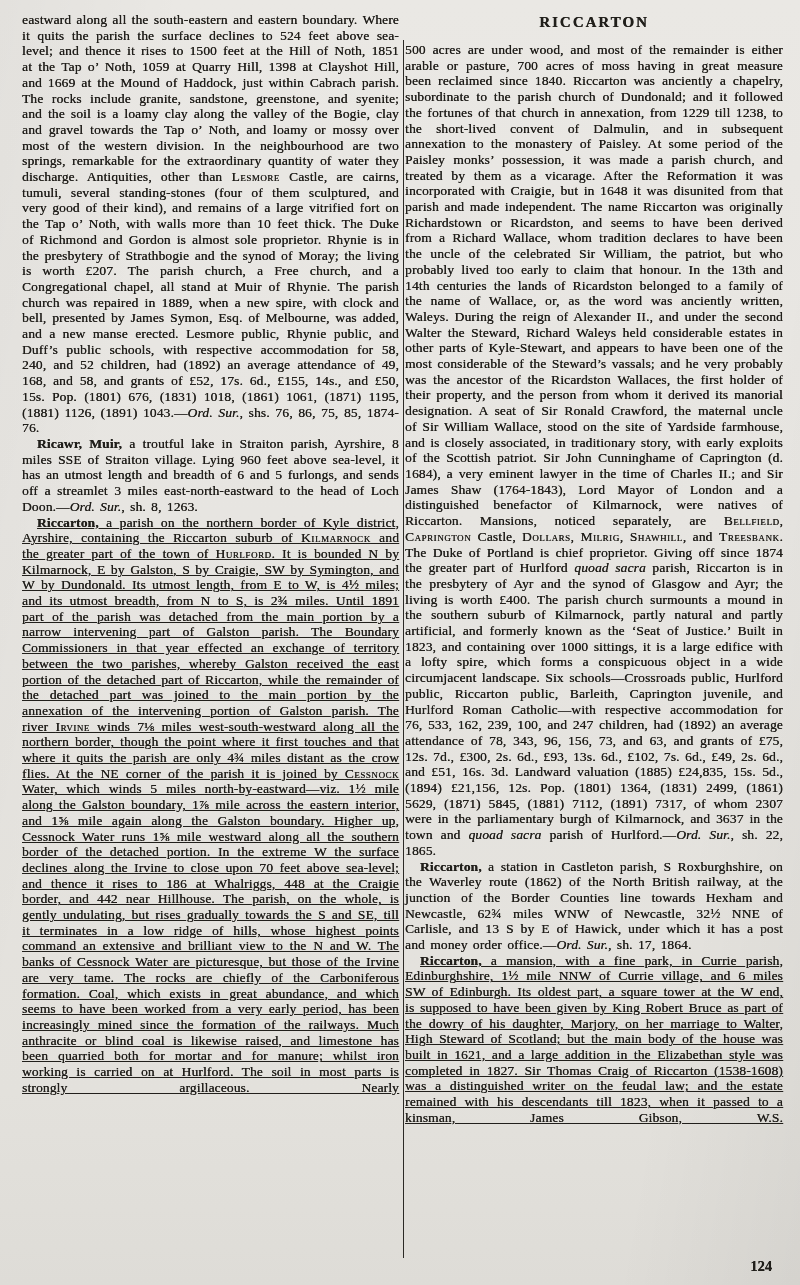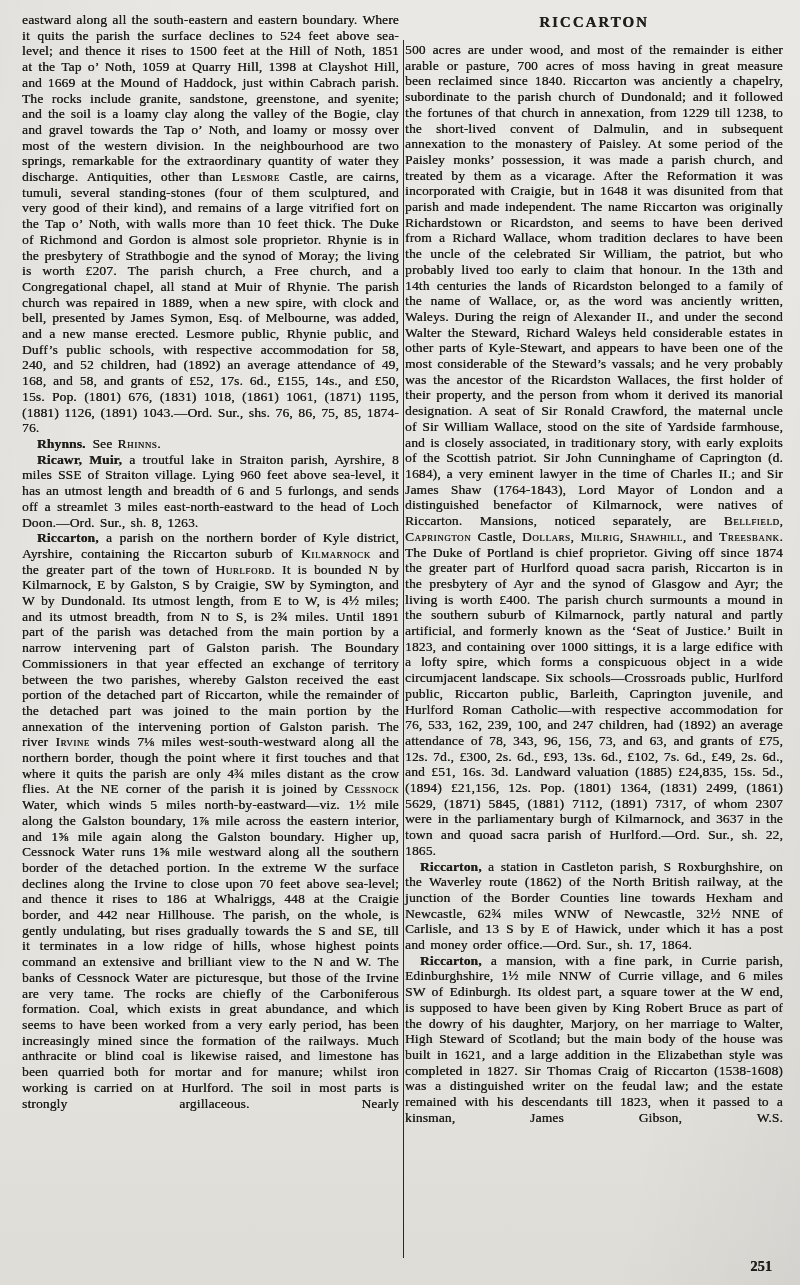--- a/index.html
+++ b/index.html
@@ -38,51 +38,50 @@
   .para{
     margin:0;
     font-size:13.45px;
     line-height:15.7px;
     text-align:justify;
     word-spacing:0.13em;
     letter-spacing:0.012em;
     text-shadow:0.25px 0 0 currentColor;
   }
   .para.indent{text-indent:15px;}
-  .para.jlast{text-align-last:justify;}
+  .para.jlast{text-align-last:justify;text-decoration:underline;}
   .rb{font-weight:bold;}
-  .ri{}
+  .ri{font-style:italic;}
   .rsc{font-variant:small-caps;letter-spacing:0.04em;}
   .pagenum{
     position:absolute;
     right:28px;
     bottom:10px;
     font-size:14.5px;
     font-weight:bold;
     text-shadow:0.3px 0 0 currentColor;
   }
 </style>
 </head>
 <body>
 
 <div class="page">
   <div class="divider"></div>
 
   <div class="col left">
     <div>
         <p class="para"><span>eastward along all the south-eastern and eastern boundary.  Where it quits the parish the surface declines to 524 feet above sea-level; and thence it rises to 1500 feet at the Hill of Noth, 1851 at the Tap o’ Noth, 1059 at Quarry Hill, 1398 at Clayshot Hill, and 1669 at the Mound of Haddock, just within Cabrach parish.  The rocks include granite, sandstone, greenstone, and syenite; and the soil is a loamy clay along the valley of the Bogie, clay and gravel towards the Tap o’ Noth, and loamy or mossy over most of the western division.  In the neighbourhood are two springs, remarkable for the extraordinary quantity of water they discharge.  Antiquities, other than </span><span class="rsc">Lesmore</span><span> Castle, are cairns, tumuli, several standing-stones (four of them sculptured, and very good of their kind), and remains of a large vitrified fort on the Tap o’ Noth, with walls more than 10 feet thick.  The Duke of Richmond and Gordon is almost sole proprietor. Rhynie is in the presbytery of Strathbogie and the synod of Moray; the living is worth £207.  The parish church, a Free church, and a Congregational chapel, all stand at Muir of Rhynie.  The parish church was repaired in 1889, when a new spire, with clock and bell, presented by James Symon, Esq. of Melbourne, was added, and a new manse erected.  Lesmore public, Rhynie public, and Duff’s public schools, with respective accommodation for 58, 240, and 52 children, had (1892) an average attendance of 49, 168, and 58, and grants of £52, 17s. 6d., £155, 14s., and £50, 15s.  Pop. (1801) 676, (1831) 1018, (1861) 1061, (1871) 1195, (1881) 1126, (1891) 1043.—</span><span class="ri">Ord. Sur.</span><span>, shs. 76, 86, 75, 85, 1874-76.</span></p>
-        <p class="para indent"><span class="rb">Rhynns.</span><span> See </span><span class="rsc">Rhinns</span><span>.</span></p>
         <p class="para indent"><span class="rb">Ricawr, Muir,</span><span> a troutful lake in Straiton parish, Ayrshire, 8 miles SSE of Straiton village.  Lying 960 feet above sea-level, it has an utmost length and breadth of 6 and 5 furlongs, and sends off a streamlet 3 miles east-north-eastward to the head of Loch Doon.—</span><span class="ri">Ord. Sur.</span><span>, sh. 8, 1263.</span></p>
         <p class="para indent jlast"><span class="rb">Riccarton,</span><span> a parish on the northern border of Kyle district, Ayrshire, containing the Riccarton suburb of </span><span class="rsc">Kilmarnock</span><span> and the greater part of the town of </span><span class="rsc">Hurlford</span><span>.  It is bounded N by Kilmarnock, E by Galston, S by Craigie, SW by Symington, and W by Dundonald. Its utmost length, from E to W, is 4½ miles; and its utmost breadth, from N to S, is 2¾ miles.  Until 1891 part of the parish was detached from the main portion by a narrow intervening part of Galston parish.  The Boundary Commissioners in that year effected an exchange of territory between the two parishes, whereby Galston received the east portion of the detached part of Riccarton, while the remainder of the detached part was joined to the main portion by the annexation of the intervening portion of Galston parish.  The river </span><span class="rsc">Irvine</span><span> winds 7⅛ miles west-south-westward along all the northern border, though the point where it first touches and that where it quits the parish are only 4¾ miles distant as the crow flies.  At the NE corner of the parish it is joined by </span><span class="rsc">Cessnock</span><span> Water, which winds 5 miles north-by-eastward—viz. 1½ mile along the Galston boundary, 1⅞ mile across the eastern interior, and 1⅝ mile again along the Galston boundary.  Higher up, Cessnock Water runs 1⅝ mile westward along all the southern border of the detached portion.  In the extreme W the surface declines along the Irvine to close upon 70 feet above sea-level; and thence it rises to 186 at Whalriggs, 448 at the Craigie border, and 442 near Hillhouse.  The parish, on the whole, is gently undulating, but rises gradually towards the S and SE, till it terminates in a low ridge of hills, whose highest points command an extensive and brilliant view to the N and W.  The banks of Cessnock Water are picturesque, but those of the Irvine are very tame.  The rocks are chiefly of the Carboniferous formation.  Coal, which exists in great abundance, and which seems to have been worked from a very early period, has been increasingly mined since the formation of the railways. Much anthracite or blind coal is likewise raised, and limestone has been quarried both for mortar and for manure; whilst iron working is carried on at Hurlford. The soil in most parts is strongly argillaceous.  Nearly</span></p>
       </div>
   </div>
 
   <div class="col right">
     <div class="colhead">RICCARTON</div>
     <div>
         <p class="para"><span>500 acres are under wood, and most of the remainder is either arable or pasture, 700 acres of moss having in great measure been reclaimed since 1840.  Riccarton was anciently a chapelry, subordinate to the parish church of Dundonald; and it followed the fortunes of that church in annexation, from 1229 till 1238, to the short-lived convent of Dalmulin, and in subsequent annexation to the monastery of Paisley.  At some period of the Paisley monks’ possession, it was made a parish church, and treated by them as a vicarage.  After the Reformation it was incorporated with Craigie, but in 1648 it was disunited from that parish and made independent. The name Riccarton was originally Richardstown or Ricardston, and seems to have been derived from a Richard Wallace, whom tradition declares to have been the uncle of the celebrated Sir William, the patriot, but who probably lived too early to claim that honour.  In the 13th and 14th centuries the lands of Ricardston belonged to a family of the name of Wallace, or, as the word was anciently written, Waleys.  During the reign of Alexander II., and under the second Walter the Steward, Richard Waleys held considerable estates in other parts of Kyle-Stewart, and appears to have been one of the most considerable of the Steward’s vassals; and he very probably was the ancestor of the Ricardston Wallaces, the first holder of their property, and the person from whom it derived its manorial designation. A seat of Sir Ronald Crawford, the maternal uncle of Sir William Wallace, stood on the site of Yardside farmhouse, and is closely associated, in traditionary story, with early exploits of the Scottish patriot.  Sir John Cunninghame of Caprington (d. 1684), a very eminent lawyer in the time of Charles II.; and Sir James Shaw (1764-1843), Lord Mayor of London and a distinguished benefactor of Kilmarnock, were natives of Riccarton.  Mansions, noticed separately, are </span><span class="rsc">Bellfield</span><span>, </span><span class="rsc">Caprington</span><span> Castle, </span><span class="rsc">Dollars</span><span>, </span><span class="rsc">Milrig</span><span>, </span><span class="rsc">Shawhill</span><span>, and </span><span class="rsc">Treesbank</span><span>.  The Duke of Portland is chief proprietor.  Giving off since 1874 the greater part of Hurlford </span><span class="ri">quoad sacra</span><span> parish, Riccarton is in the presbytery of Ayr and the synod of Glasgow and Ayr; the living is worth £400.  The parish church surmounts a mound in the southern suburb of Kilmarnock, partly natural and partly artificial, and formerly known as the ‘Seat of Justice.’  Built in 1823, and containing over 1000 sittings, it is a large edifice with a lofty spire, which forms a conspicuous object in a wide circumjacent landscape.  Six schools—Crossroads public, Hurlford public, Riccarton public, Barleith, Caprington juvenile, and Hurlford Roman Catholic—with respective accommodation for 76, 533, 162, 239, 100, and 247 children, had (1892) an average attendance of 78, 343, 96, 156, 73, and 63, and grants of £75, 12s. 7d., £300, 2s. 6d., £93, 13s. 6d., £102, 7s. 6d., £49, 2s. 6d., and £51, 16s. 3d.  Landward valuation (1885) £24,835, 15s. 5d., (1894) £21,156, 12s.  Pop. (1801) 1364, (1831) 2499, (1861) 5629, (1871) 5845, (1881) 7112, (1891) 7317, of whom 2307 were in the parliamentary burgh of Kilmarnock, and 3637 in the town and </span><span class="ri">quoad sacra</span><span> parish of Hurlford.—</span><span class="ri">Ord. Sur.</span><span>, sh. 22, 1865.</span></p>
         <p class="para indent"><span class="rb">Riccarton,</span><span> a station in Castleton parish, S Roxburghshire, on the Waverley route (1862) of the North British railway, at the junction of the Border Counties line towards Hexham and Newcastle, 62¾ miles WNW of Newcastle, 32½ NNE of Carlisle, and 13 S by E of Hawick, under which it has a post and money order office.—</span><span class="ri">Ord. Sur.</span><span>, sh. 17, 1864.</span></p>
         <p class="para indent jlast"><span class="rb">Riccarton,</span><span> a mansion, with a fine park, in Currie parish, Edinburghshire, 1½ mile NNW of Currie village, and 6 miles SW of Edinburgh.  Its oldest part, a square tower at the W end, is supposed to have been given by King Robert Bruce as part of the dowry of his daughter, Marjory, on her marriage to Walter, High Steward of Scotland; but the main body of the house was built in 1621, and a large addition in the Elizabethan style was completed in 1827.  Sir Thomas Craig of Riccarton (1538-1608) was a distinguished writer on the feudal law; and the estate remained with his descendants till 1823, when it passed to a kinsman, James Gibson, W.S.</span></p>
       </div>
   </div>
 
-  <div class="pagenum">251</div>
+  <div class="pagenum">124</div>
 </div>
 
 </body></html>

